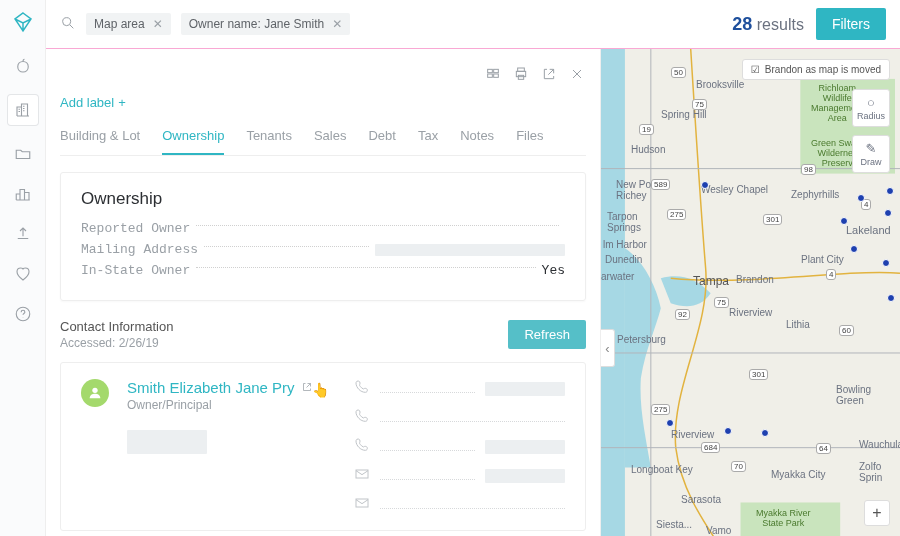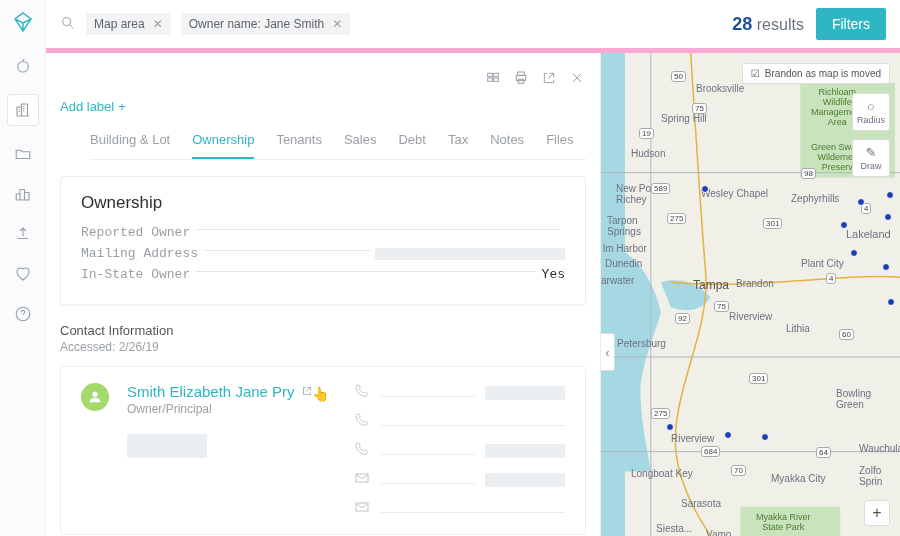--- a/index.html
+++ b/index.html
@@ -12,41 +12,41 @@
   .rail .logo { color: #2fb6c3; }
   .rail-item { width: 22px; height: 22px; display: flex; align-items: center; justify-content: center; color: #9aa0a6; cursor: pointer; }
   .rail-item.active { background: #fff; box-shadow: 0 0 0 1px #e4e6e8; border-radius: 3px; padding: 4px; width: 30px; height: 30px; }
   .rail svg { width: 18px; height: 18px; stroke: currentColor; fill: none; stroke-width: 1.5; }
   .logo svg { width: 24px; height: 24px; }
 
   
   .main { flex: 1; display: flex; flex-direction: column; min-width: 0; }
 
   
-  .topbar { display: flex; align-items: center; padding: 8px 14px; border-bottom: 5px solid #f9a8d4; gap: 10px; }
+  .topbar { display: flex; align-items: center; padding: 8px 14px; border-bottom: 1px solid #f9a8d4; gap: 10px; }
   .search-ico { color: #9aa0a6; }
   .chip { background: #f1f3f4; border-radius: 2px; padding: 4px 8px; display: flex; align-items: center; gap: 8px; color: #5f6368; font-size: 12px; cursor: pointer; }
   .chip .x { color: #9aa0a6; cursor: pointer; }
   .top-right { margin-left: auto; display: flex; align-items: center; gap: 12px; }
   .results { font-size: 16px; color: #6b7280; }
   .results .num { color: #1e4f9c; font-weight: 600; font-size: 18px; }
   .filters-btn { background: #2fb6c3; color: #fff; padding: 8px 16px; border-radius: 2px; cursor: pointer; font-size: 14px; }
 
   
   .content { flex: 1; display: flex; min-height: 0; }
   .detail { flex: 1; padding: 16px 14px 0 14px; min-width: 0; overflow: hidden; }
   .address-row { display: flex; align-items: flex-start; }
   .address { font-size: 20px; font-weight: 500; color: #2c2f33; }
   .apn { color: #9aa0a6; font-size: 12px; margin-top: 4px; }
   .addr-actions { margin-left: auto; display: flex; gap: 10px; color: #9aa0a6; }
   .addr-actions span { cursor: pointer; width: 18px; height: 18px; display: inline-flex; align-items: center; justify-content: center; }
   .add-label { color: #2fb6c3; font-size: 13px; margin-top: 12px; cursor: pointer; display: inline-flex; align-items: center; gap: 4px; }
 
   
-  .tabs { display: flex; gap: 22px; border-bottom: 1px solid #eee; margin-top: 18px; margin-left: 30px; }
+  .tabs { display: flex; gap: 22px; border-bottom: 1px solid #eee; margin-top: 18px; }
   .tab { color: #9aa0a6; padding-bottom: 10px; cursor: pointer; font-size: 13px; }
   .tab.active { color: #2fb6c3; border-bottom: 2px solid #2fb6c3; }
 
   
   .card { border: 1px solid #eee; border-radius: 3px; margin-top: 16px; padding: 16px 20px; box-shadow: 0 1px 2px rgba(0,0,0,0.03); }
   .card-title { font-size: 17px; color: #2c2f33; margin-bottom: 12px; font-weight: 400; }
   .field-row { display: flex; align-items: center; font-size: 13px; color: #9aa0a6; margin-bottom: 6px; font-family: Liberation Mono, monospace; }
   .field-label { white-space: nowrap; }
   .field-dots { flex: 1; border-bottom: 1px dotted #d0d0d0; margin: 0 6px; position: relative; top: -3px; }
   .field-value { color: #2c2f33; text-align: right; }
@@ -230,20 +230,21 @@
             <span class="field-dots"></span>
             <span class="field-value">Yes</span>
           </div>
         </div>
 
         <div class="contact-head">
           <div>
             <div class="contact-title">Contact Information</div>
             <div class="contact-sub">Accessed: 2/26/19</div>
           </div>
+          <div class="refresh-btn">Refresh</div>
         </div>
 
         <div class="contact-card">
           <div class="avatar">
             <svg viewBox="0 0 24 24">
                 <circle cx="12" cy="8" r="4"></circle>
                 <path d="M4 20 C4 15 8 13 12 13 C16 13 20 15 20 20 Z"></path>
               </svg>
           </div>
           <div class="person-col">

